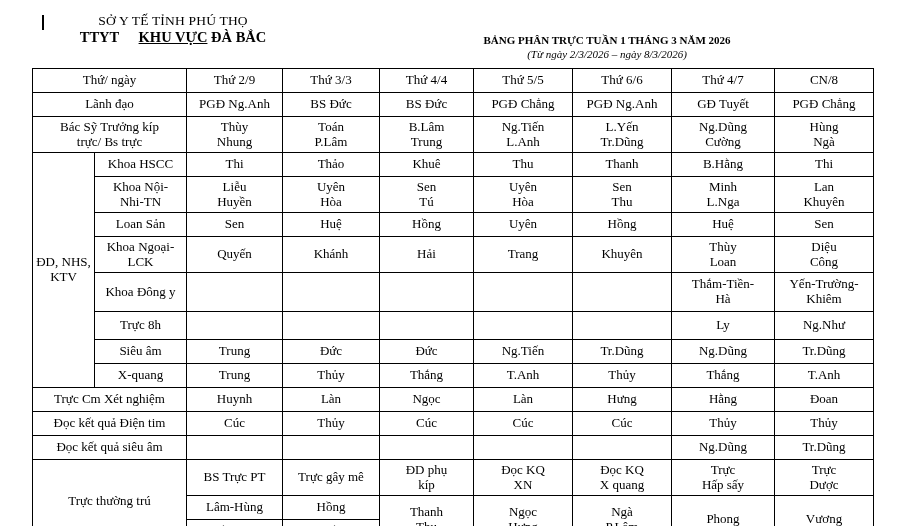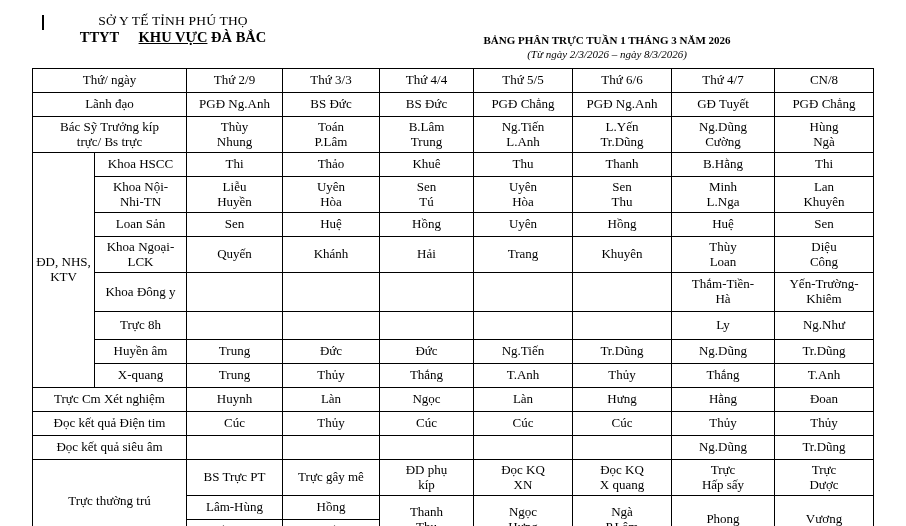--- a/index.html
+++ b/index.html
@@ -297,21 +297,21 @@
         <td class="r-tall"></td>
         <td class="r-tall"></td>
         <td class="r-tall"></td>
         <td class="r-tall"></td>
         <td class="r-tall"></td>
         <td class="r-tall">Ly</td>
         <td class="r-tall">Ng.Như</td>
       </tr>
 
       <tr>
-        <td class="r-one">Huyền âm</td>
+        <td class="r-one">Siêu âm</td>
         <td class="r-one">Trung</td>
         <td class="r-one">Đức</td>
         <td class="r-one">Đức</td>
         <td class="r-one">Ng.Tiến</td>
         <td class="r-one">Tr.Dũng</td>
         <td class="r-one">Ng.Dũng</td>
         <td class="r-one">Tr.Dũng</td>
       </tr>
 
       <tr>

